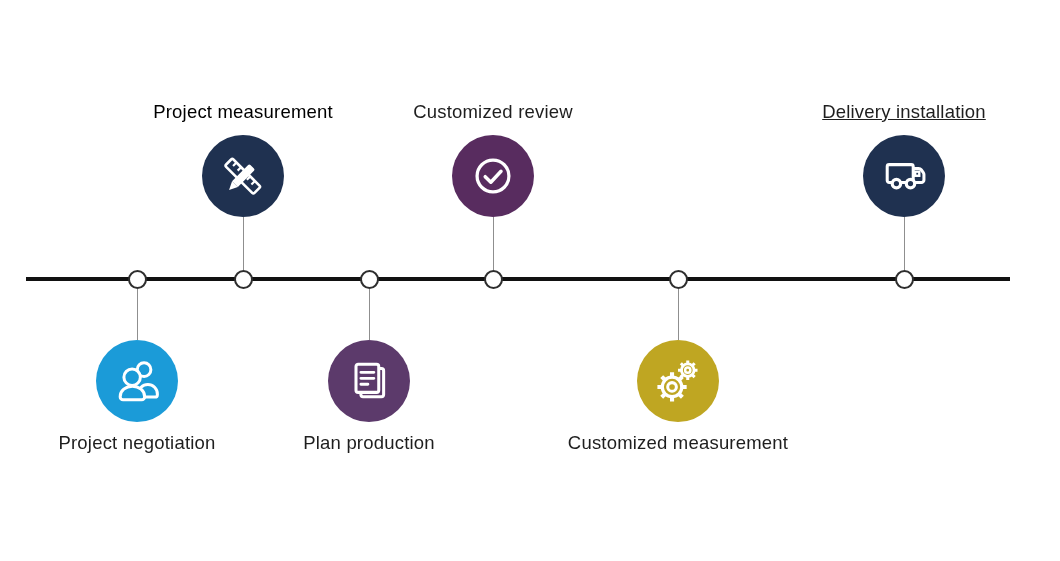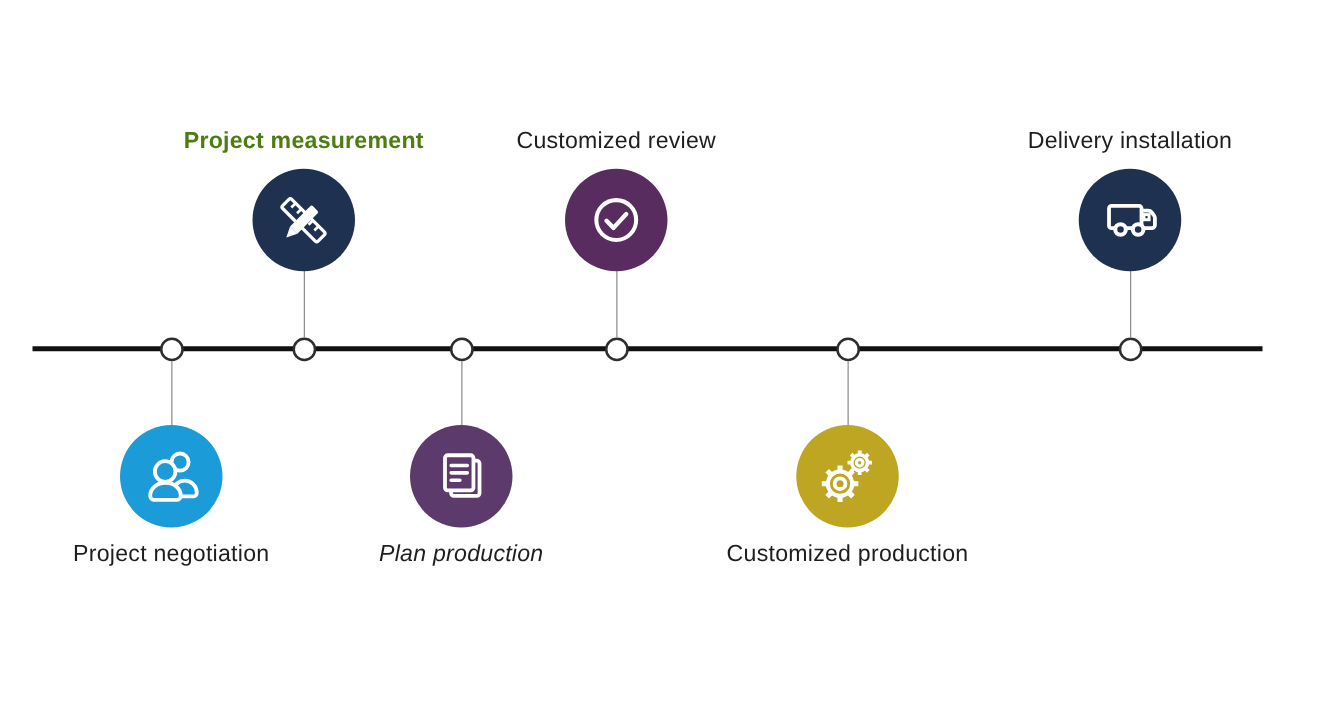--- a/index.html
+++ b/index.html
@@ -56,34 +56,34 @@
         <g transform="rotate(45 24 24)">
           <rect x="5.5" y="19.5" width="37" height="9.5" rx="1.5" fill="none" stroke="#ffffff" stroke-width="2.4"></rect>
           <path d="M11 19.5v4.5M17 19.5v4.5M23 19.5v4.5M29 19.5v4.5M35 19.5v4.5" stroke="#ffffff" stroke-width="2"></path>
         </g>
         <g transform="rotate(-45 24 24)">
           <path d="M13.5 20.2 h21 a1.5 1.5 0 0 1 1.5 1.5 v4.6 a1.5 1.5 0 0 1 -1.5 1.5 h-21 z" fill="#ffffff"></path>
           <path d="M13.5 20.2 L5.8 24 L13.5 27.8 z" fill="#ffffff"></path>
         </g>
       </svg>
     </div>
-    <div class="step-label" style="left: 93px; top: 101px; color: #4d7c0f; font-weight: bold;">Project measurement</div>
+    <div class="step-label" style="left: 93px; top: 101px; color: #000000;">Project measurement</div>
   </div>
 
   <div>
     <div class="node" style="left:359.5px; top:269.5px;"></div>
     <div class="connector" style="left: 368.5px; top: 289px; height: 51px; background-color: rgb(143, 143, 143);"></div>
     <div class="bubble" style="left: 328px; top: 340px; background-color: rgb(92, 58, 107);">
       <svg width="52" height="52" viewBox="0 0 48 48">
         <rect x="16.5" y="12.5" width="21" height="26" rx="2" fill="none" stroke="#ffffff" stroke-width="2.8"></rect>
         <rect x="12" y="8.5" width="21" height="26" rx="2" fill="#5C3A6B" stroke="#ffffff" stroke-width="2.8"></rect>
         <path d="M16.5 16 h12 M16.5 21.5 h12 M16.5 27 h6.5" stroke="#ffffff" stroke-width="2.6" stroke-linecap="round"></path>
       </svg>
     </div>
-    <div class="step-label" style="left: 219px; top: 432px; color: rgb(30, 30, 30); font-style: italic;">Plan production</div>
+    <div class="step-label" style="left: 219px; top: 432px; color: rgb(30, 30, 30);">Plan production</div>
   </div>
 
   <div>
     <div class="node" style="left:483.5px; top:269.5px;"></div>
     <div class="connector" style="left: 492.5px; top: 216px; height: 54px; background-color: rgb(143, 143, 143);"></div>
     <div class="bubble" style="left: 452px; top: 135px; background-color: rgb(88, 44, 95);">
       <svg width="52" height="52" viewBox="0 0 48 48">
         <circle cx="24" cy="24" r="14.7" fill="none" stroke="#ffffff" stroke-width="3"></circle>
         <path d="M16.8 24.6 L22 29.8 L31.4 19.6" fill="none" stroke="#ffffff" stroke-width="3.2" stroke-linecap="round" stroke-linejoin="round"></path>
       </svg>
@@ -97,31 +97,31 @@
     <div class="bubble" style="left: 637px; top: 340px; background-color: rgb(191, 166, 34);">
       <svg width="52" height="52" viewBox="0 0 48 48">
         <path d="M27.5 29.5H32M24.86 35.86L28.05 39.05M18.5 38.5V43M12.14 35.86L8.95 39.05M9.5 29.5H5M12.14 23.14L8.95 19.95M18.5 20.5V16M24.86 23.14L28.05 19.95" stroke="#ffffff" stroke-width="3.8"></path>
         <circle cx="18.5" cy="29.5" r="9" fill="none" stroke="#ffffff" stroke-width="3"></circle>
         <circle cx="18.5" cy="29.5" r="4" fill="none" stroke="#ffffff" stroke-width="2.8"></circle>
         <path d="M38.8 14H42M37.1 18.1L39.36 20.36M33 19.8V23M28.9 18.1L26.64 20.36M27.2 14H24M28.9 9.9L26.64 7.64M33 8.2V5M37.1 9.9L39.36 7.64" stroke="#ffffff" stroke-width="2.8"></path>
         <circle cx="33" cy="14" r="5.8" fill="none" stroke="#ffffff" stroke-width="2.6"></circle>
         <circle cx="33" cy="14" r="2.4" fill="none" stroke="#ffffff" stroke-width="2.3"></circle>
       </svg>
     </div>
-    <div class="step-label" style="left: 528px; top: 432px; color: rgb(30, 30, 30);">Customized production</div>
+    <div class="step-label" style="left: 528px; top: 432px; color: rgb(30, 30, 30);">Customized measurement</div>
   </div>
 
   <div>
     <div class="node" style="left:894.5px; top:269.5px;"></div>
     <div class="connector" style="left: 903.5px; top: 216px; height: 54px; background-color: rgb(143, 143, 143);"></div>
     <div class="bubble" style="left: 863px; top: 135px; background-color: rgb(31, 49, 80);">
       <svg width="52" height="52" viewBox="0 0 48 48">
         <rect x="8.5" y="13.5" width="24" height="16.5" rx="1.8" fill="none" stroke="#ffffff" stroke-width="2.8"></rect>
         <path d="M32.5 17 h5 a3 3 0 0 1 2.4 1.2 l1.8 2.4 a3.5 3.5 0 0 1 0.7 2.1 v4.9 a2.4 2.4 0 0 1 -2.4 2.4 h-7.5" fill="none" stroke="#ffffff" stroke-width="2.8" stroke-linejoin="round"></path>
         <rect x="34.3" y="20" width="3.8" height="3.8" fill="none" stroke="#ffffff" stroke-width="2.2"></rect>
         <circle cx="17" cy="31" r="3.9" fill="#1F3150" stroke="#ffffff" stroke-width="3"></circle>
         <circle cx="30" cy="31" r="3.9" fill="#1F3150" stroke="#ffffff" stroke-width="3"></circle>
       </svg>
     </div>
-    <div class="step-label" style="left: 754px; top: 101px; color: rgb(30, 30, 30);">Delivery installation</div>
+    <div class="step-label" style="left: 754px; top: 101px; color: rgb(30, 30, 30); text-decoration: underline;">Delivery installation</div>
   </div>
 
 </div>
 
 </body></html>

